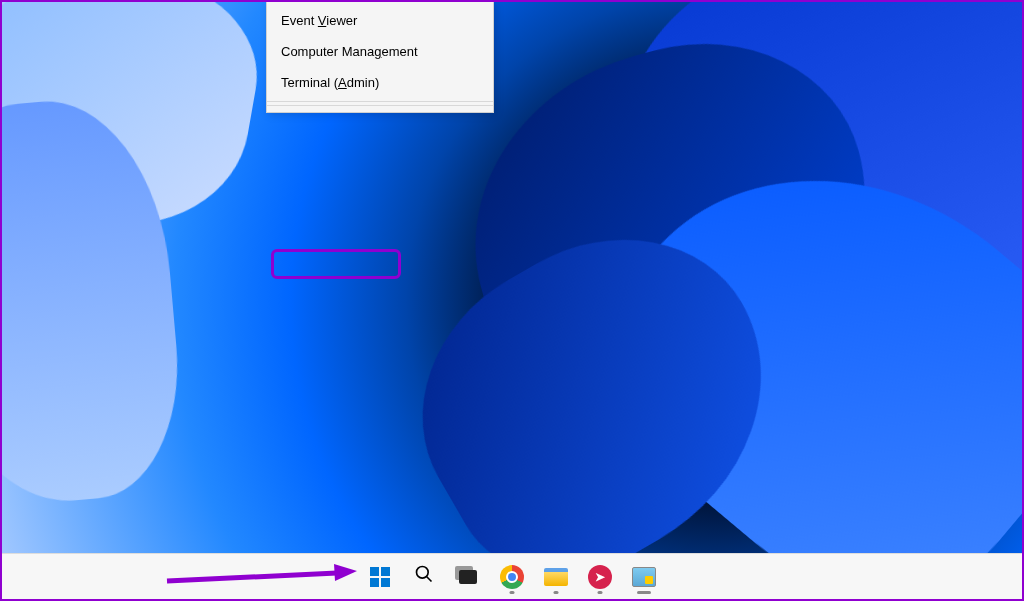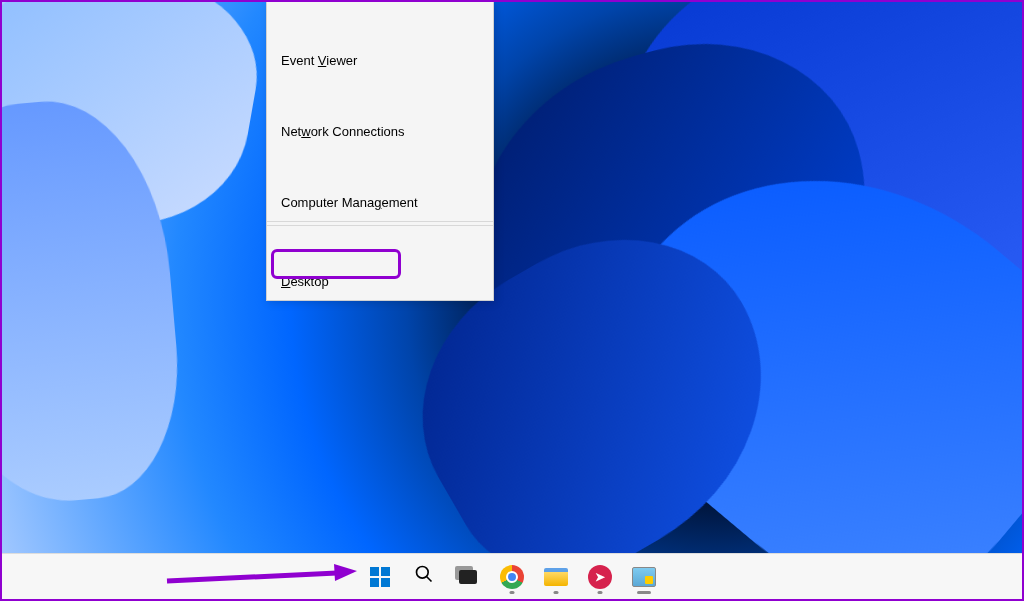--- a/index.html
+++ b/index.html
@@ -43,21 +43,20 @@
       font-size: 13px;
       box-shadow: 2px 2px 8px rgba(0,0,0,0.15);
     }
     .menu-item {
       padding: 8px 14px;
       cursor: pointer;
       color: #000;
       display: flex;
       justify-content: space-between;
       align-items: center;
-      margin-top: 40px;
     }
     .menu-sep { height: 1px; background: #d8d8d8; margin: 3px 0; }
     .underline { text-decoration: underline; text-decoration-thickness: 1px; }
     .highlight-box {
       position: absolute;
       border: 3px solid #9000d0;
       border-radius: 6px;
       pointer-events: none;
     }
     .highlight-terminal { left: 269px; top: 247px; width: 130px; height: 30px; }
@@ -120,32 +119,29 @@
   <div class="petal p4"></div>
   <div class="petal p5"></div>
   <div class="petal p6"></div>
 
   <div class="context-menu">
     <div id="menu-g1">
         <div class="menu-item">
           <span>Event <span class="underline">V</span>iewer</span>
         </div>
         <div class="menu-item">
-          <span>Net<span class="underline">w</span>ork Connections</span>
+          <span>Computer Mana<span class="underline">g</span>ement</span>
         </div>
         <div class="menu-item">
-          <span>Computer Mana<span class="underline">g</span>ement</span>
+          <span>Terminal (<span class="underline">A</span>dmin)</span>
         </div>
       </div>
     <div class="menu-sep"></div>
     <div class="menu-sep"></div>
     <div id="menu-g3">
-        <div class="menu-item">
-          <span><span class="underline">D</span>esktop</span>
-        </div>
       </div>
   </div>
 
   <div class="highlight-box highlight-terminal"></div>
 
   <div class="taskbar">
     <div class="tb-icon">
       <div class="start-icon">
           <div></div>
           <div></div>

